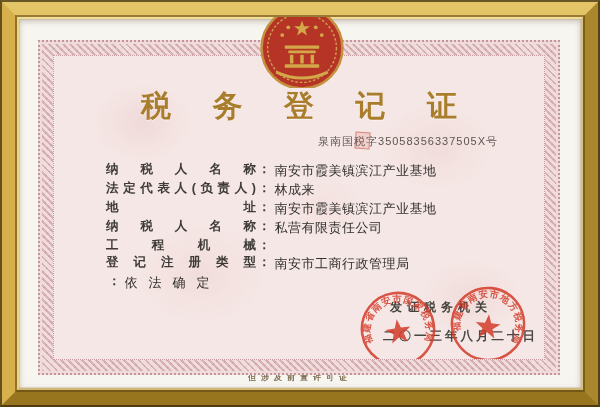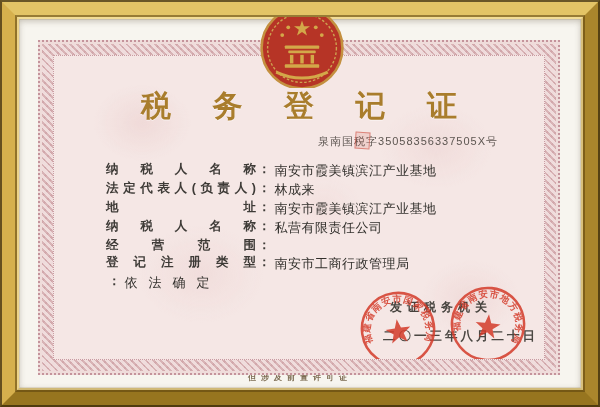--- a/index.html
+++ b/index.html
@@ -145,21 +145,21 @@
           <span class="value">南安市霞美镇滨江产业基地</span>
         </div>
 
         <div class="row">
           <span class="label">纳税人名称</span>
           <span class="colon">：</span>
           <span class="value">私营有限责任公司</span>
         </div>
 
         <div class="row row-scope">
-          <span class="label">经营范围</span>
+          <span class="label">工程机械</span>
           <span class="colon">：</span>
         </div>
 
         <div class="row">
           <span class="label">登记注册类型</span>
           <span class="colon">：</span>
           <span class="value">南安市工商行政管理局</span>
         </div>
 
         <div class="row row-withhold">

